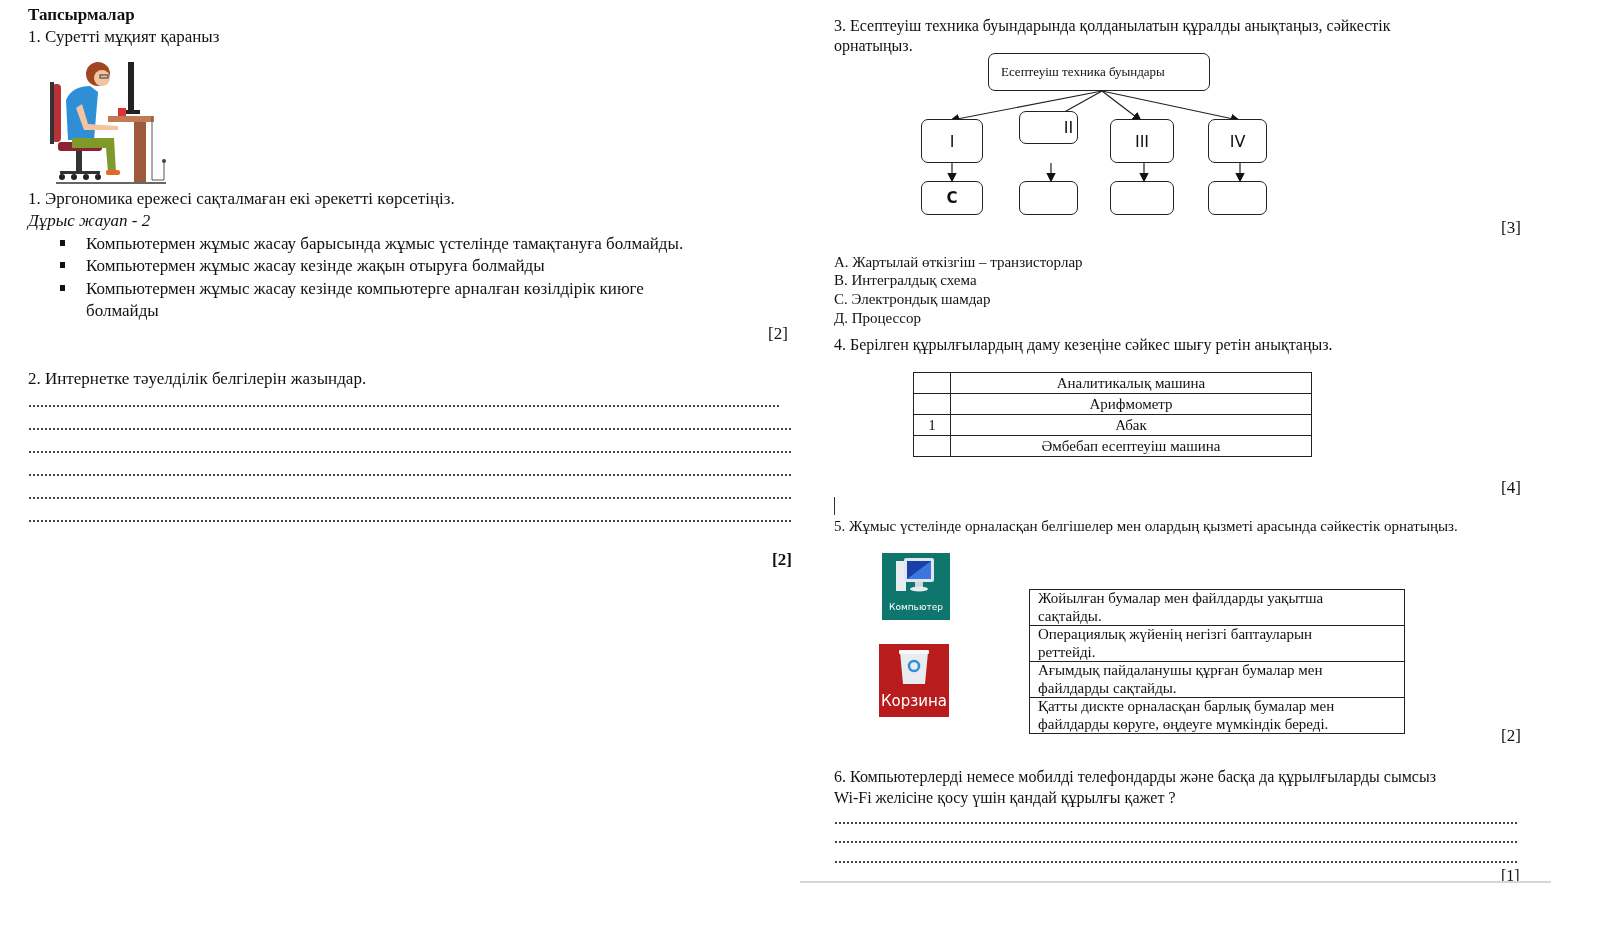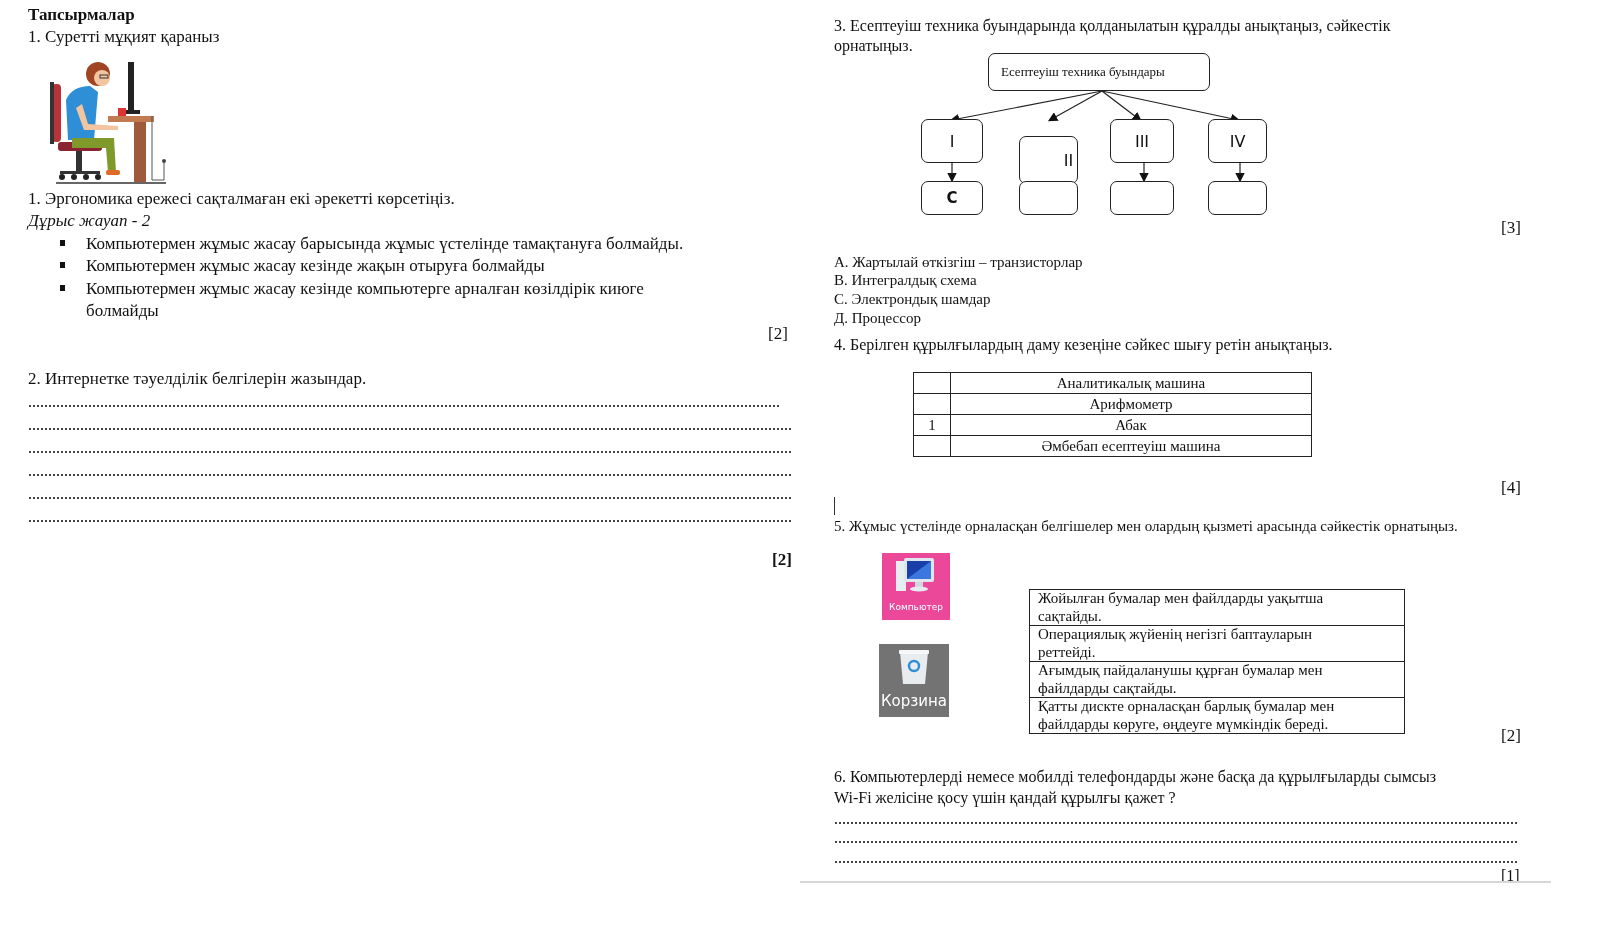--- a/index.html
+++ b/index.html
@@ -16,22 +16,22 @@
   .bullet-sq { display:inline-block; width:5px; height:6px; background:#111; position:absolute; }
   .fbox { position:absolute; border:1.3px solid #222; border-radius:7px; background:#fff;
           box-sizing:border-box; display:flex; align-items:center; justify-content:center;
           font-family:"DejaVu Sans", sans-serif; font-size:16px; color:#111; }
   table.seq { border-collapse:collapse; position:absolute; }
   table.seq td { border:1px solid #222; padding:0; height:20px; font-size:15px;
                  font-family:"Liberation Serif", serif; text-align:center; }
   table.func { border-collapse:collapse; position:absolute; }
   table.func td { border:1px solid #222; padding:0 8px; font-size:15px; line-height:17.5px;
                   font-family:"Liberation Serif", serif; vertical-align:top; }
-  .icon-comp { position:absolute; background:#ec4899; }
-  .icon-bin  { position:absolute; background:#737373; }
+  .icon-comp { position:absolute; background:#0f766e; }
+  .icon-bin  { position:absolute; background:#b91c1c; }
   .icon-label { position:absolute; left:0; right:0; text-align:center; color:#fff;
                 font-family:"DejaVu Sans", sans-serif; }
 </style>
 </head>
 <body>
 
 <div class="abs t17 bold" style="left:28px;top:5px;">Тапсырмалар</div>
 <div class="abs t17" style="left:28px;top:27px;text-align:right;">1. Суретті мұқият қараныз</div>
 
 <div class="abs" style="left:42px;top:52px;width:130px;height:135px;">
@@ -109,21 +109,21 @@
   <line x1="202" y1="41" x2="338" y2="70" stroke="#222" stroke-width="1.2" marker-end="url(#ah)"></line>
   <line x1="52" y1="113" x2="52" y2="130" stroke="#222" stroke-width="1.2" marker-end="url(#ah)"></line>
   <line x1="151" y1="113" x2="151" y2="130" stroke="#222" stroke-width="1.2" marker-end="url(#ah)"></line>
   <line x1="244" y1="113" x2="244" y2="130" stroke="#222" stroke-width="1.2" marker-end="url(#ah)"></line>
   <line x1="340" y1="113" x2="340" y2="130" stroke="#222" stroke-width="1.2" marker-end="url(#ah)"></line>
 </svg>
 
 <div class="fbox" style="left:988px;top:53px;width:222px;height:38px;justify-content:flex-start;padding-left:12px;font-family:'Liberation Serif',serif;font-size:13px;">Есептеуіш техника буындары</div>
 
 <div class="fbox" style="left:921px;top:119px;width:62px;height:44px;">I</div>
-<div class="fbox" style="left:1019px;top:136px;width:59px;height:48px;padding-left:40px;">II</div>
+<div class="fbox" style="left:1019px;top:111px;width:59px;height:33px;padding-left:40px;">II</div>
 <div class="fbox" style="left:1110px;top:119px;width:64px;height:44px;text-align:center;">III</div>
 <div class="fbox" style="left:1208px;top:119px;width:59px;height:44px;">IV</div>
 
 <div class="fbox" style="left:921px;top:181px;width:62px;height:34px;font-weight:bold;font-size:15px;">C</div>
 <div class="fbox" style="left:1019px;top:181px;width:59px;height:34px;"></div>
 <div class="fbox" style="left:1110px;top:181px;width:64px;height:34px;"></div>
 <div class="fbox" style="left:1208px;top:181px;width:59px;height:34px;"></div>
 
 <div class="abs t17" style="left:1501px;top:218px;">[3]</div>
 

